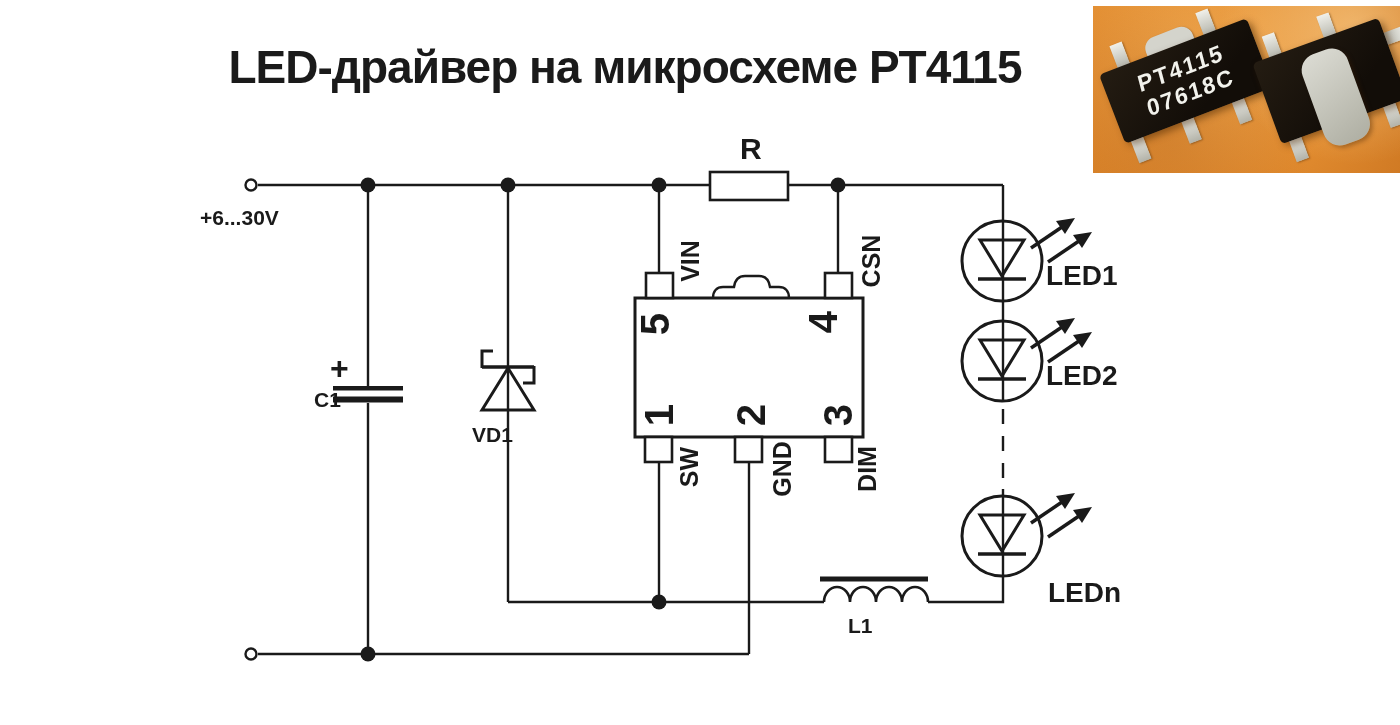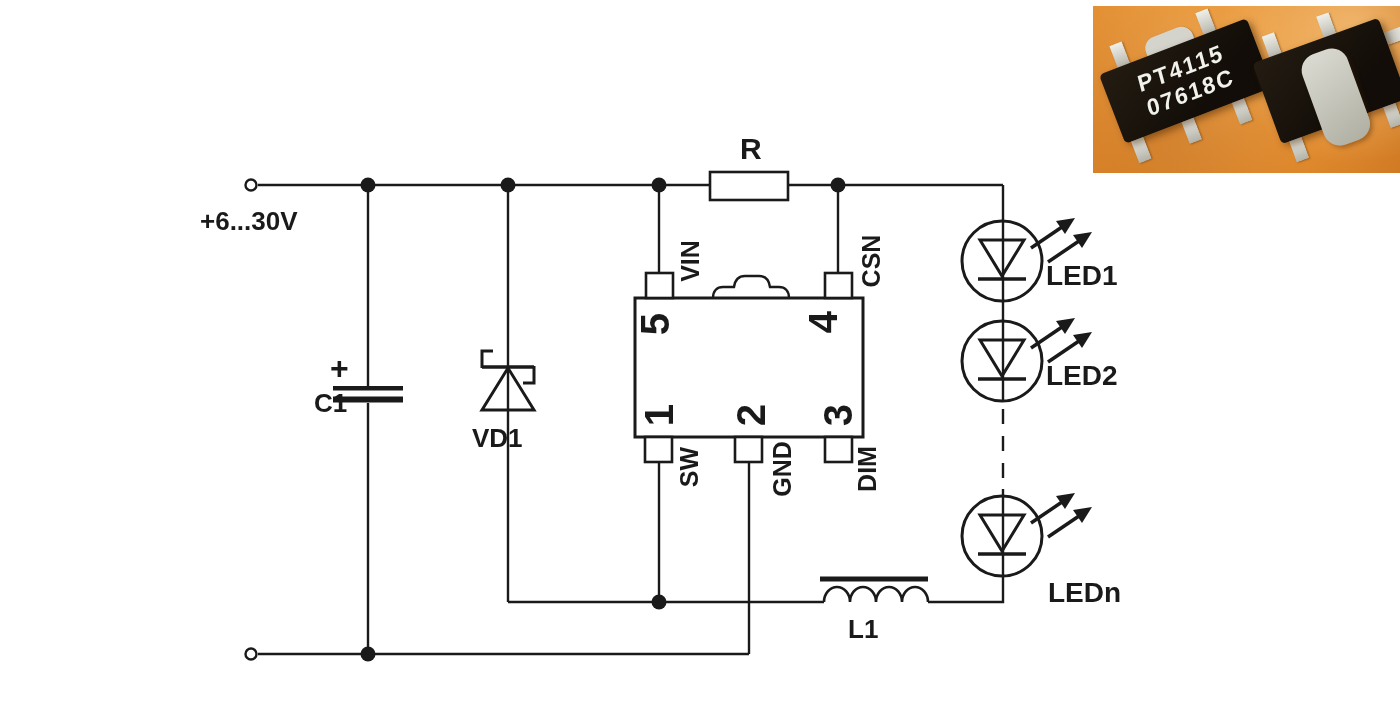--- a/index.html
+++ b/index.html
@@ -8,21 +8,21 @@
   body {
     width:1400px; height:725px; background:#ffffff; overflow:hidden;
     font-family:"Liberation Sans", sans-serif; color:#1a1a1a; position:relative;
   }
   .page { position:absolute; inset:0; }
   .title {
     position:absolute; left:150px; top:40px; width:950px; text-align:center;
     font-size:46px; font-weight:bold; letter-spacing:-1px; white-space:nowrap;
   }
   .lbl { position:absolute; font-weight:bold; white-space:nowrap; }
-  .f29 { font-size:26px; } .f28 { font-size:28px;text-align:center; } .f30 { font-size:30px; }
+  .f29 { font-size:21px; } .f28 { font-size:28px;text-align:center; } .f30 { font-size:30px; }
   .plus { font-size:32px; }
   .vlabel {
     position:absolute; width:90px; height:26px; display:flex; align-items:center; justify-content:center;
     transform:rotate(-90deg); font-size:25px; font-weight:bold; white-space:nowrap;
   }
   .vnum {
     position:absolute; width:44px; height:40px; display:flex; align-items:center; justify-content:center;
     transform:rotate(-90deg); font-size:40px; font-weight:bold;
   }
   svg.schem { position:absolute; left:0; top:0; }
@@ -59,20 +59,21 @@
     box-shadow:2px 3px 4px rgba(60,30,0,.35);
   }
   .lead-r { position:absolute; right:-22px; top:16px; width:24px; height:13px; z-index:1;
     background:linear-gradient(90deg,#b2b2a8,#f0f0ea); box-shadow:1px 1px 2px rgba(60,30,0,.4); }
 </style>
 </head>
 <body>
 
 <div class="page">
 
+  <div class="title">LED-драйвер на микросхеме PT4115</div>
 
   <svg class="schem" width="1400" height="725" viewBox="0 0 1400 725">
     <defs>
       <g id="arrowpair">
         <g>
           <path d="M0,0 L31,-21" stroke="var(--line)" stroke-width="3.5" fill="none"></path>
           <polygon points="44,-30 34,-14 25,-27" fill="var(--line)" stroke="none"></polygon>
         </g>
         <g transform="translate(17,14)">
           <path d="M0,0 L31,-21" stroke="var(--line)" stroke-width="3.5" fill="none"></path>

